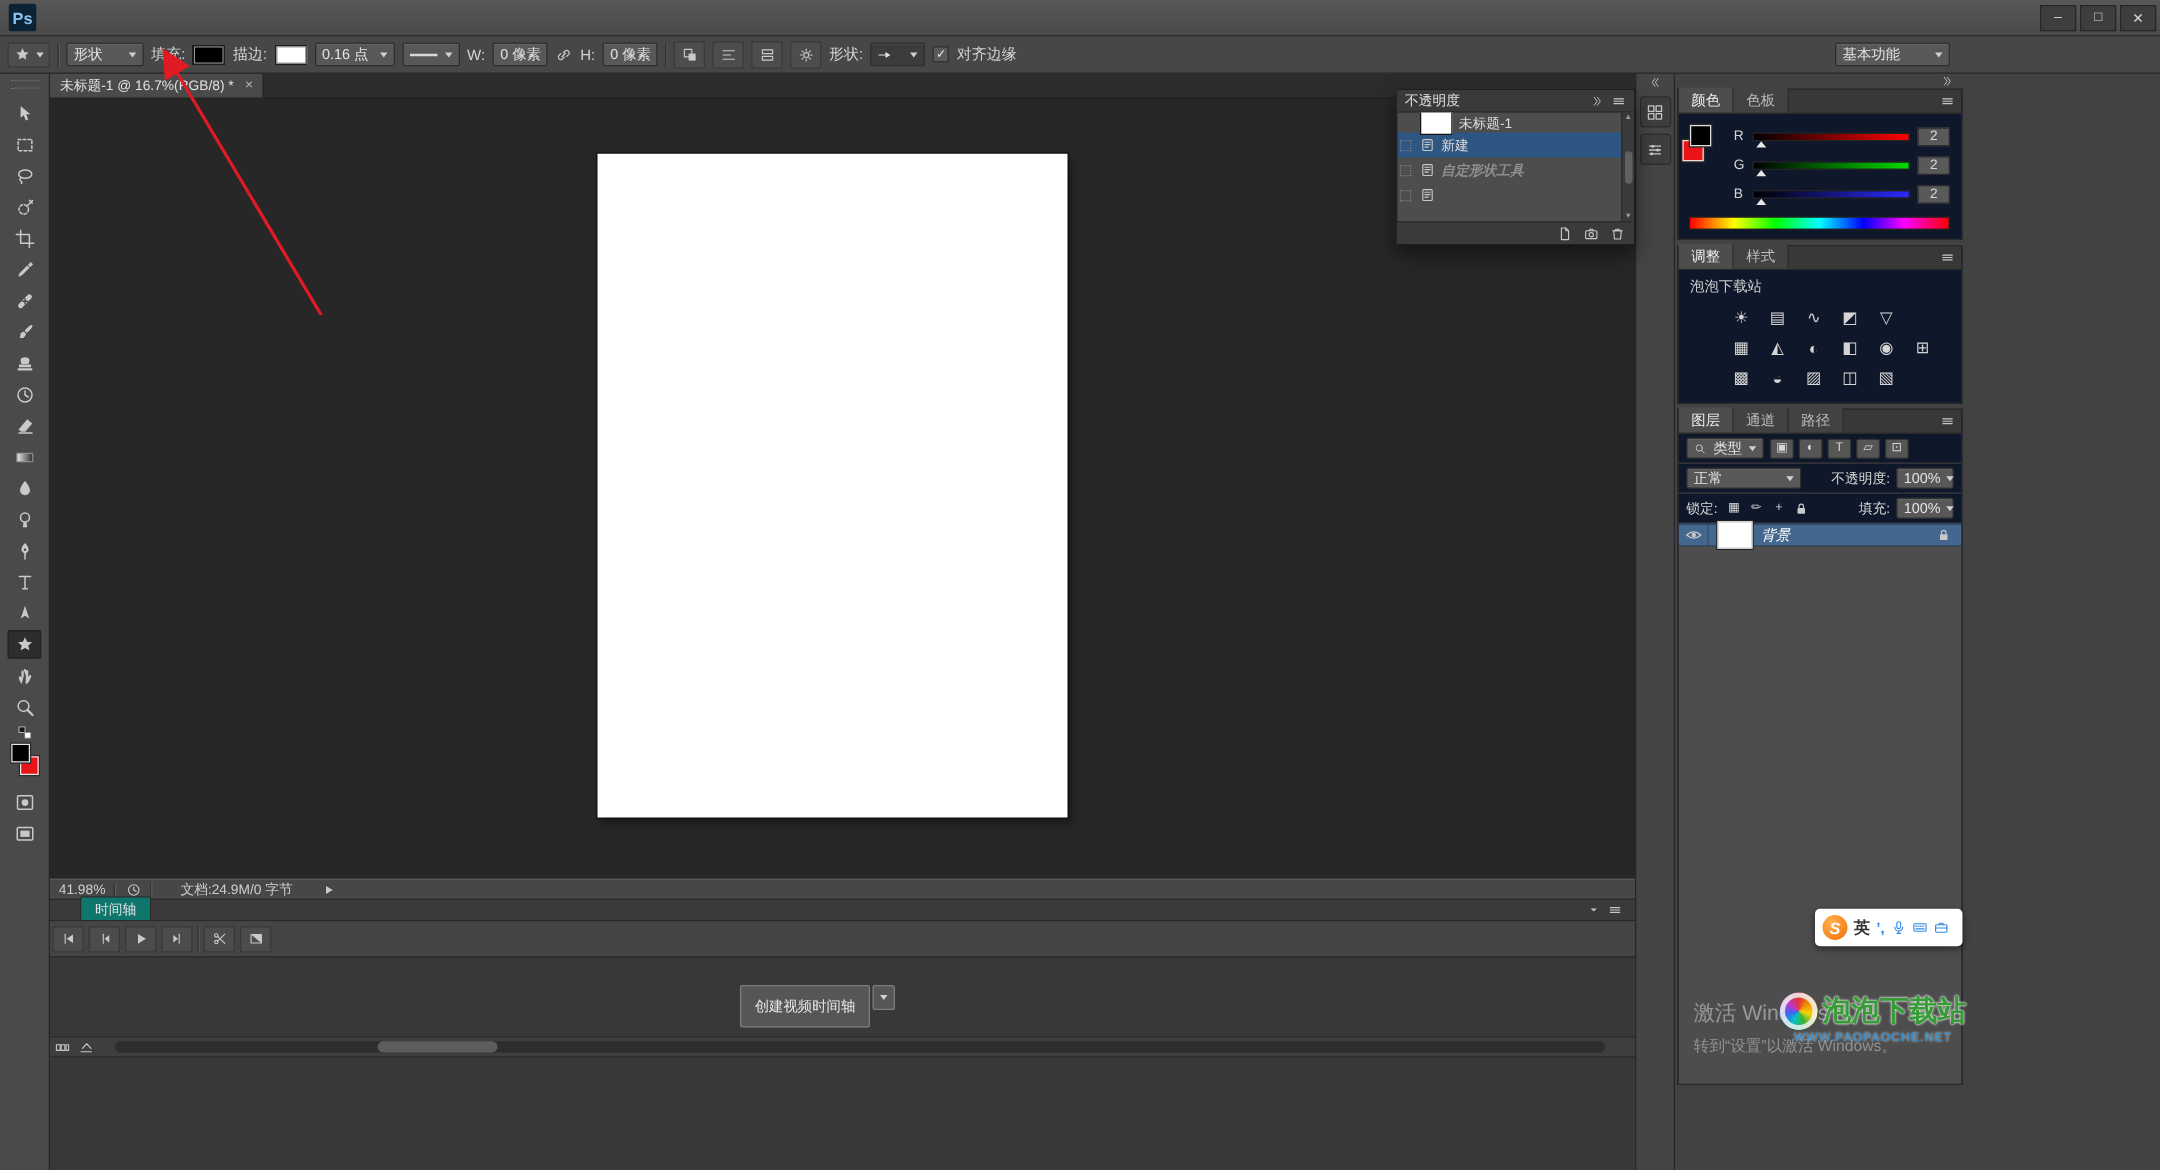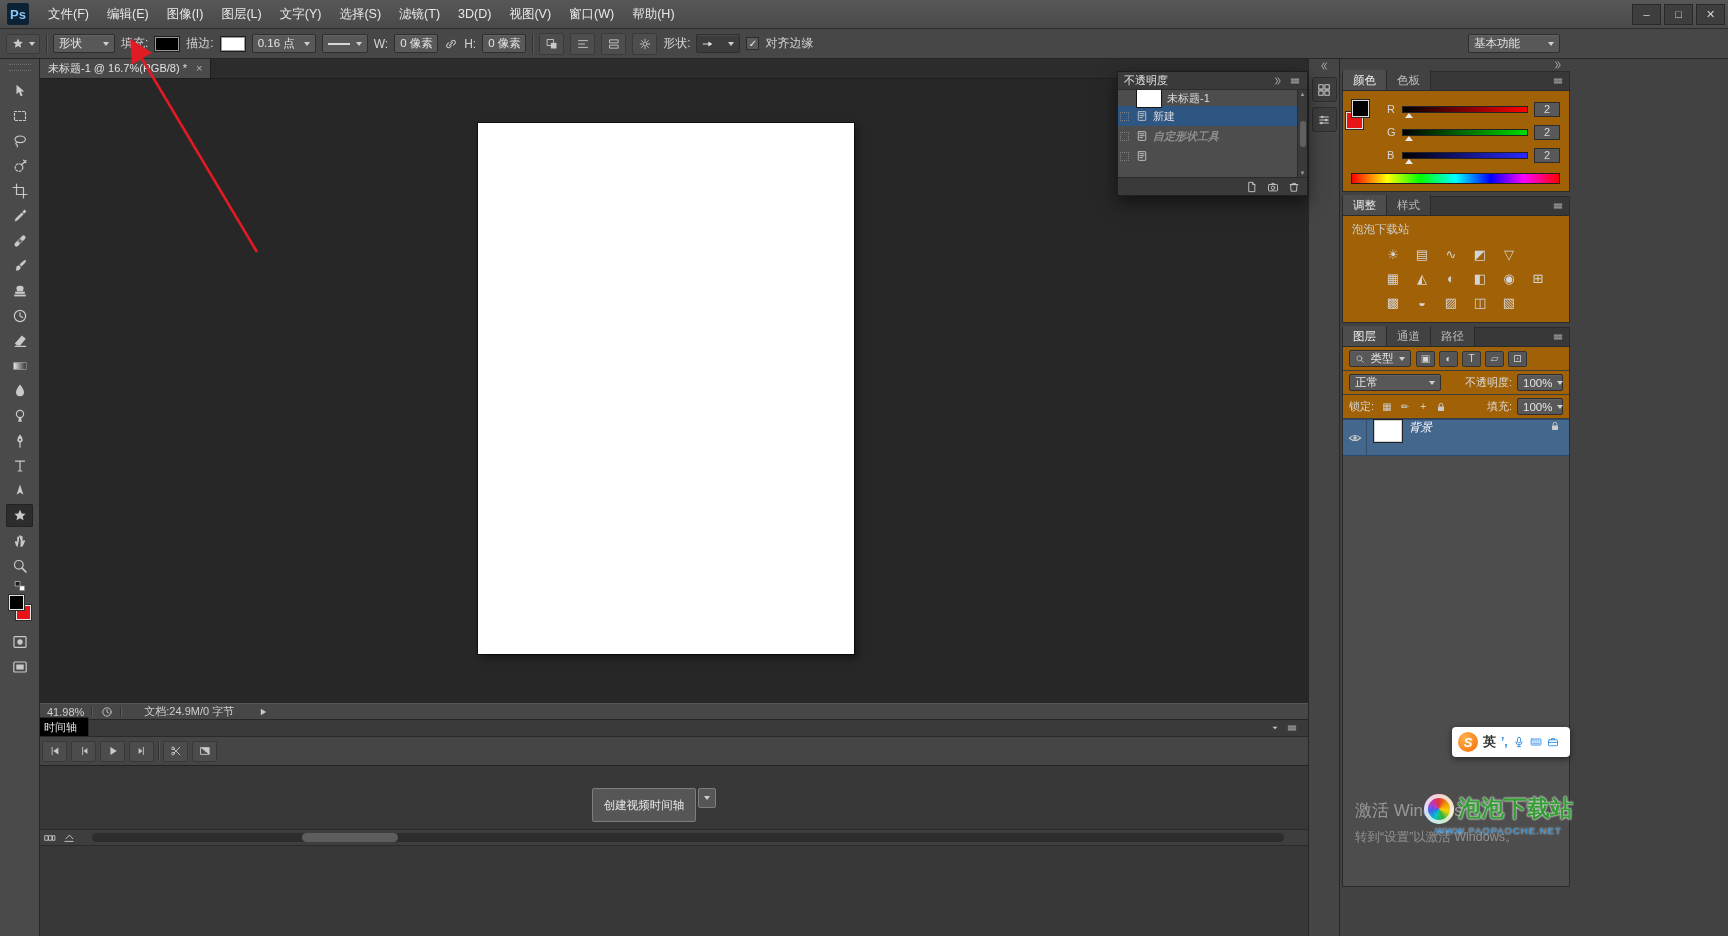--- a/index.html
+++ b/index.html
@@ -60,21 +60,21 @@
           box-shadow:0 0 0 1px rgba(0,0,0,.55),3px 4px 8px rgba(0,0,0,.45);}
 
   
   .statusbar{position:absolute;left:40px;top:703px;width:1268px;height:17px;background:#474747;border-top:1px solid #575757;
              border-bottom:1px solid #272727;display:flex;align-items:center;gap:8px;padding-left:7px;font-size:11px;color:#cfcfcf;}
   .sb-sep{width:1px;height:11px;background:#5c5c5c;box-shadow:-1px 0 0 #333;}
 
   
   .timeline{position:absolute;left:0;top:720px;width:1308px;height:216px;background:#383838;}
   .tl-tabrow{height:17px;background:#3a3a3a;border-bottom:1px solid #292929;display:flex;align-items:flex-end;}
-  .tl-tab{margin-left:32px;background:#000000;padding:2px 11px 1px;font-size:11px;color:#e0e0e0;
+  .tl-tab{margin-left:64px;background:#0f766e;padding:2px 11px 1px;font-size:11px;color:#e0e0e0;
           border:1px solid #292929;border-bottom:none;border-radius:2px 2px 0 0;}
   .tl-menu{margin-left:auto;display:flex;gap:6px;align-items:center;margin-right:10px;padding-bottom:2px;}
   .tl-transport{height:29px;background:#454545;border-bottom:1px solid #242424;display:flex;align-items:center;gap:4px;padding-left:42px;}
   .tp-btn{width:25px;height:21px;background:#4c4c4c;border:1px solid #383838;border-radius:2px;
           display:flex;align-items:center;justify-content:center;}
   .tl-create{position:absolute;left:0;top:68px;width:100%;display:flex;justify-content:center;gap:2px;}
   .create-btn{height:20px;background:#565656;border:1px solid #7e7e7e;border-radius:2px;padding:16px 11px;font-size:11.5px;
               color:#e6e6e6;display:flex;align-items:center;}
   .create-caret{width:18px;height:20px;background:#565656;border:1px solid #7e7e7e;border-radius:2px;
                 display:flex;align-items:center;justify-content:center;}
@@ -87,21 +87,21 @@
   .collapse-strip{position:absolute;left:1308px;top:59px;width:32px;bottom:0;background:#454545;
                   border-left:1px solid #272727;border-right:1px solid #272727;display:flex;flex-direction:column;align-items:center;}
   .strip-head{height:13px;display:flex;align-items:center;}
   .strip-btn{width:25px;height:25px;margin-top:5px;background:#3e3e3e;border:1px solid #2d2d2d;border-radius:3px;
              display:flex;align-items:center;justify-content:center;}
 
   
   .rightdock{position:absolute;left:1340px;top:59px;width:388px;bottom:0;background:#424242;}
   .dock-head{width:228px;height:12px;display:flex;justify-content:flex-end;align-items:center;padding-right:5px;}
   .panelcol{position:absolute;left:2px;top:12px;width:228px;display:flex;flex-direction:column;gap:4px;}
-  .panel{background:#a16207;border:1px solid #2b2b2b;}
+  .panel{background:#0f172a;border:1px solid #2b2b2b;}
   .panel-tabs{height:19px;background:#383838;display:flex;align-items:flex-end;border-bottom:1px solid #2b2b2b;}
   .ptab{padding:3px 10px 2px;font-size:11.5px;color:#bdbdbd;background:#424242;border-right:1px solid #2b2b2b;}
   .ptab.active{background:#4d4d4d;color:#ededed;}
   .panel-menu{margin-left:auto;display:flex;gap:5px;align-items:center;margin-right:5px;padding-bottom:3px;}
 
   .color-body{position:relative;height:100px;}
   .cp-fg{position:absolute;left:9px;top:9px;width:17px;height:17px;border:1px solid #e0e0e0;box-shadow:0 0 0 1px #2b2b2b;z-index:2;}
   .cp-bg{position:absolute;left:3px;top:21px;width:17px;height:17px;border:1px solid #e0e0e0;box-shadow:0 0 0 1px #2b2b2b;}
   .crow{position:absolute;left:44px;right:9px;height:16px;display:flex;align-items:center;gap:6px;}
   .clab{width:9px;font-size:11px;color:#d6d6d6;}
@@ -114,21 +114,21 @@
 
   .adj-body{padding:5px 6px 4px 8px;}
   .adj-title{font-size:11.5px;color:#cfcfcf;margin:1px 0 9px 1px;}
   .adj-row{display:flex;gap:9px;margin:0 0 8px 32px;}
   .adj-icon{width:20px;height:16px;display:flex;align-items:center;justify-content:center;font-size:13px;color:#d4d4d4;}
 
   .lrow{display:flex;align-items:center;gap:5px;padding:3px 6px;border-bottom:1px solid #3d3d3d;}
   .lfilter-icon{width:19px;height:16px;background:#565656;border:1px solid #333;border-radius:2px;
                 display:flex;align-items:center;justify-content:center;font-size:10px;color:#d6d6d6;}
   .lock-mini{width:16px;height:14px;display:flex;align-items:center;justify-content:center;font-size:10px;color:#d0d0d0;}
-  .layer-row{display:flex;height:37px;border-top:1px solid #2e4a6b;border-bottom:1px solid #2e4a6b;}
+  .layer-row{display:flex;align-items:center;height:18px;border-top:1px solid #2e4a6b;border-bottom:1px solid #2e4a6b;}
   .eye-cell{width:24px;height:100%;display:flex;align-items:center;justify-content:center;border-right:1px solid rgba(0,0,0,.25);}
   .layer-thumb{width:28px;height:22px;background:#fff;border:1px solid #cfcfcf;box-shadow:0 0 0 1px #222;margin:0 7px;}
   .layer-name{font-size:11.5px;color:#fff;font-style:italic;}
   .layer-lock{margin-left:auto;margin-right:8px;}
   .layers-fill{height:430px;background:#4d4d4d;}
 
   
   .history{position:absolute;left:1117px;top:71px;width:191px;height:125px;background:#4d4d4d;border:1px solid #1e1e1e;
            box-shadow:0 7px 16px rgba(0,0,0,.5);z-index:30;display:flex;flex-direction:column;}
   .h-head{height:18px;background:#3a3a3a;border-bottom:1px solid #2b2b2b;display:flex;align-items:center;
@@ -176,33 +176,20 @@
     <stop offset="0" stop-color="#e6e6e6"></stop>
         <stop offset="1" stop-color="#2f2f2f"></stop>
   </linearGradient>
 </defs>
   </svg>
 
 <div id="app">
 
   <header class="menubar">
     <div class="ps-logo">Ps</div>
-    <nav class="menu-list" id="menu-list">
-        <div class="menu-item">文件(F)</div>
-        <div class="menu-item">编辑(E)</div>
-        <div class="menu-item">图像(I)</div>
-        <div class="menu-item">图层(L)</div>
-        <div class="menu-item">文字(Y)</div>
-        <div class="menu-item">选择(S)</div>
-        <div class="menu-item">滤镜(T)</div>
-        <div class="menu-item">3D(D)</div>
-        <div class="menu-item">视图(V)</div>
-        <div class="menu-item">窗口(W)</div>
-        <div class="menu-item">帮助(H)</div>
-      </nav>
     <div class="win-controls" id="win-controls">
         <div class="win-btn">–</div>
         <div class="win-btn">□</div>
         <div class="win-btn">✕</div>
       </div>
   </header>
 
   <div class="optionsbar">
     <div class="tool-preset">
       <span class="ic s14">

